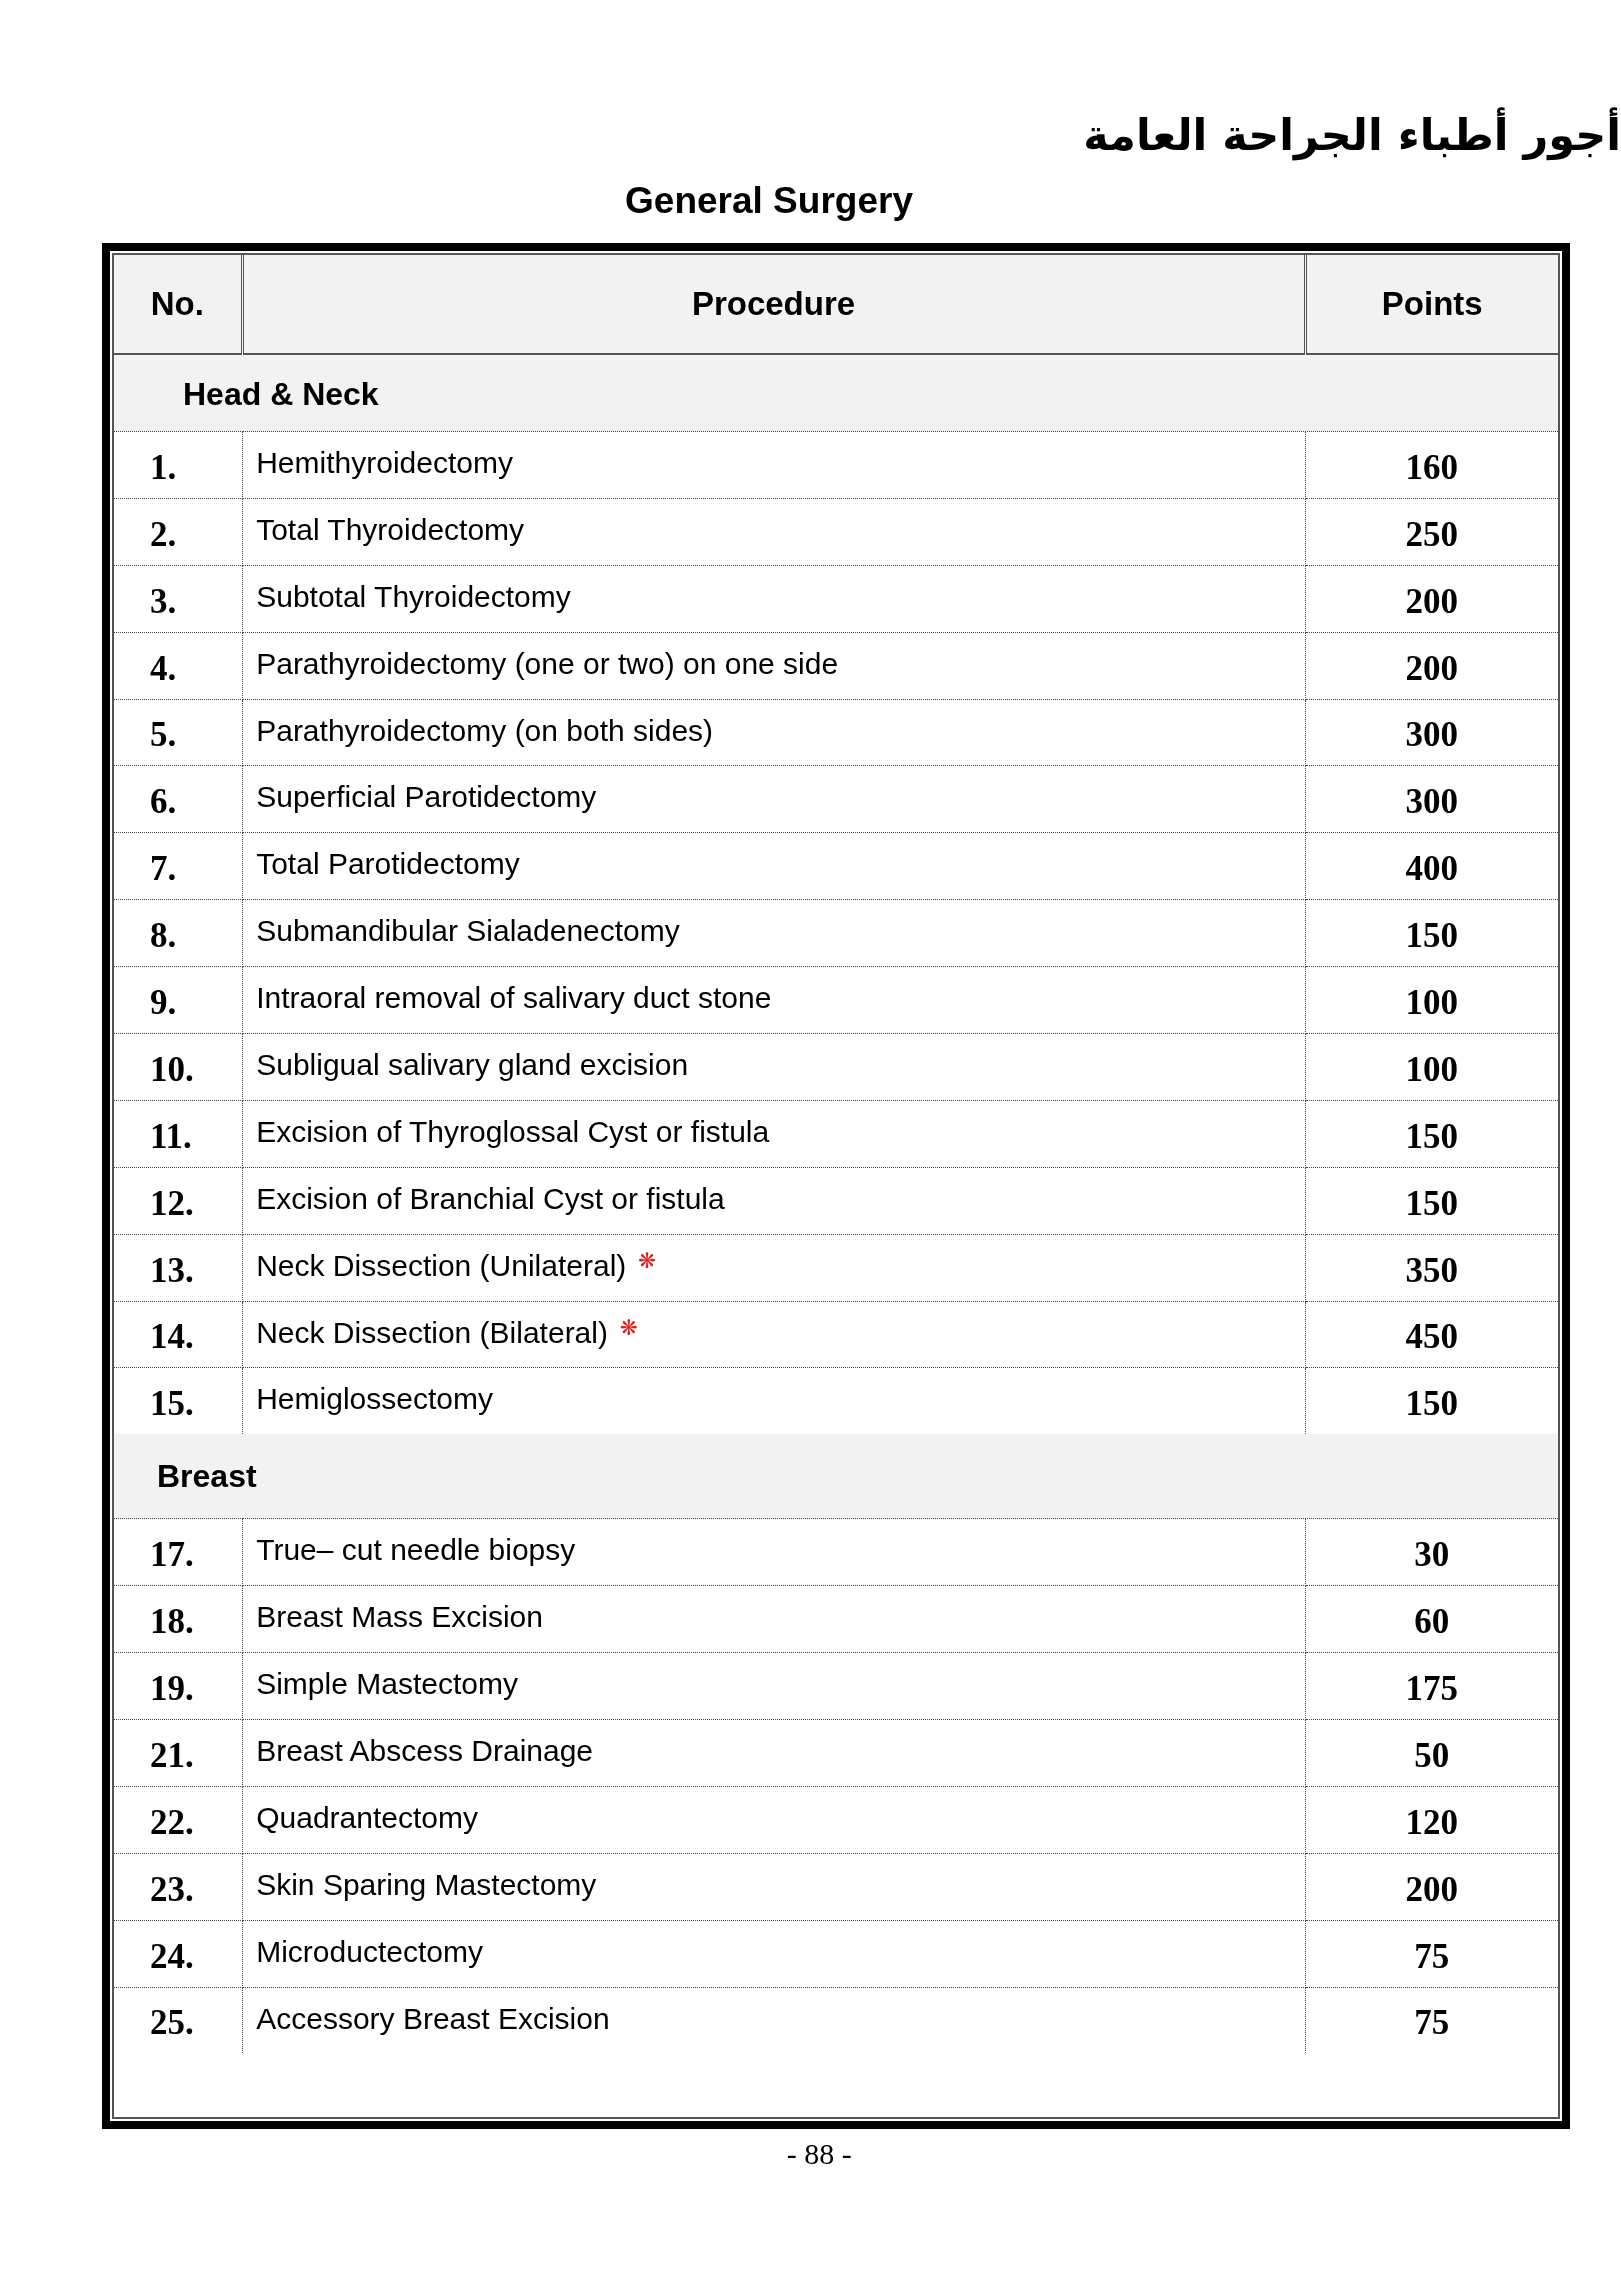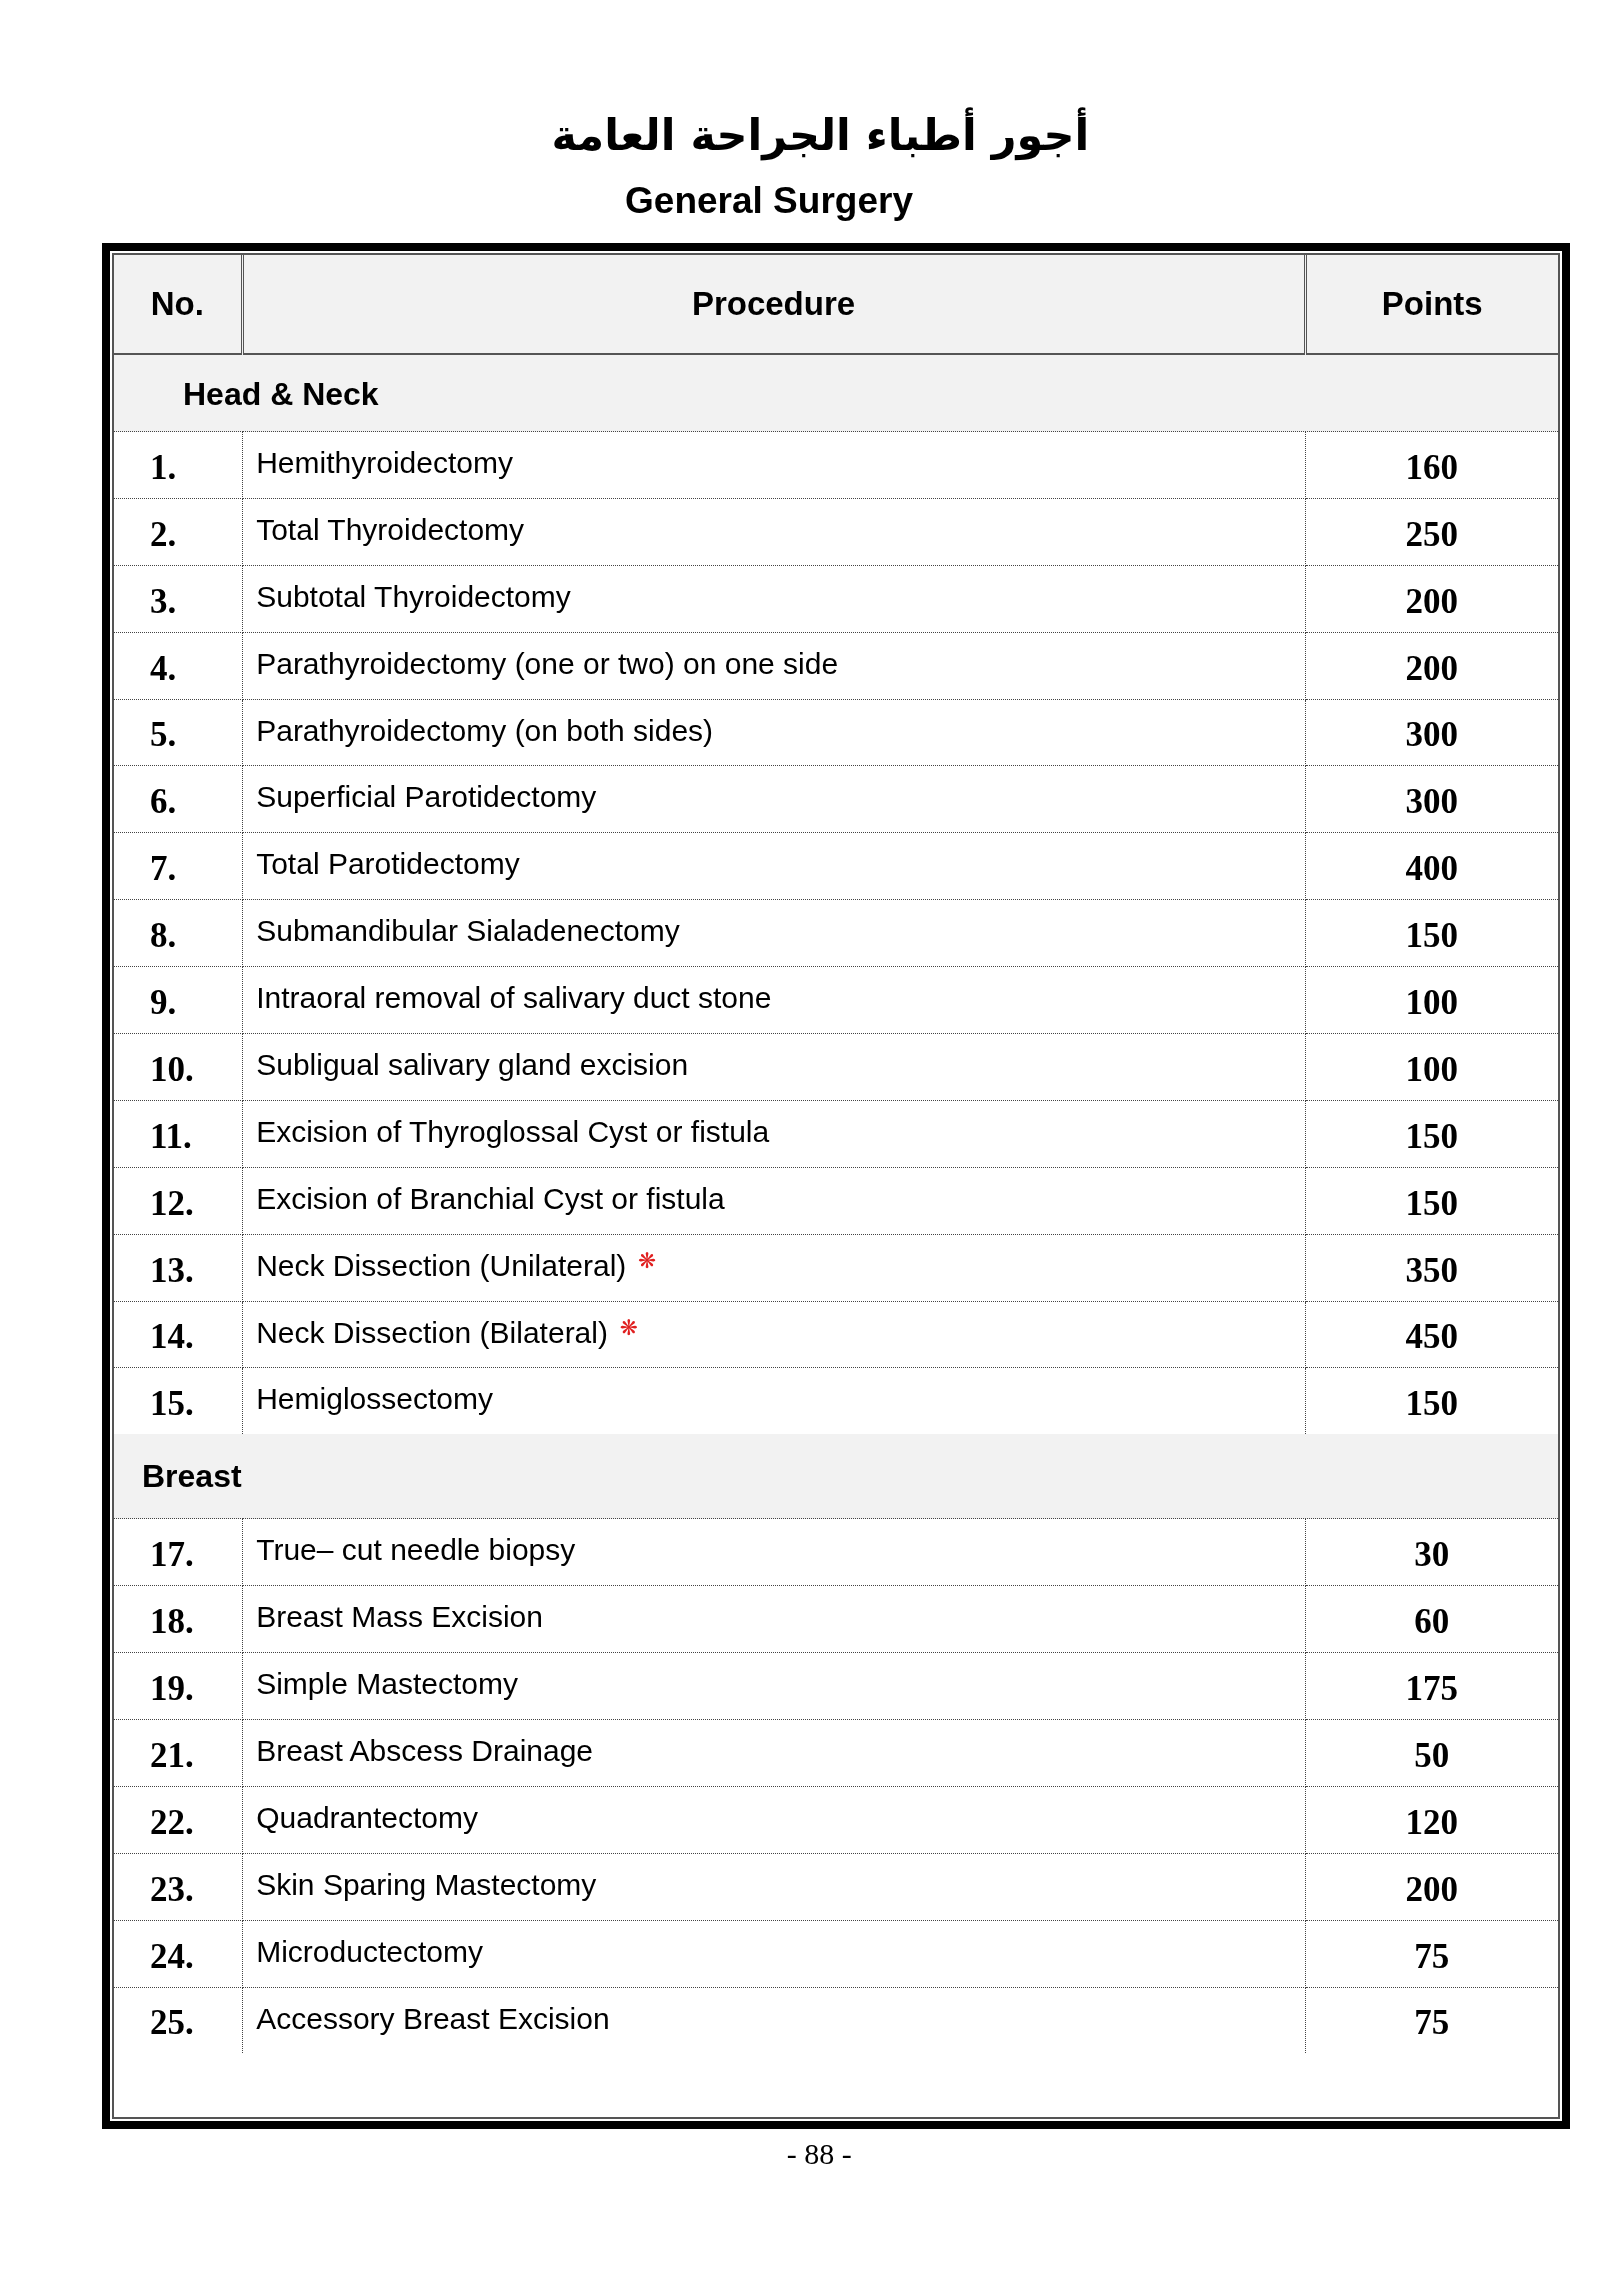--- a/index.html
+++ b/index.html
@@ -12,21 +12,20 @@
       height: 2293px;
       position: relative;
       font-family: "Liberation Sans", sans-serif;
       color: #000000;
     }
     .title-ar {
       position: absolute;
       top: 108px;
       left: 0;
       width: 1621px;
-      text-align: center;
       direction: rtl;
       font-family: "DejaVu Sans", sans-serif;
       font-weight: bold;
       font-size: 43px;
       line-height: 55px;
       padding-left: 19.6px;
       box-sizing: border-box;
     }
     .title-en {
       position: absolute;
@@ -88,21 +87,21 @@
     .section td {
       background: #f2f2f2;
       font-family: "Liberation Sans", sans-serif;
       font-weight: bold;
       font-size: 32px;
       vertical-align: middle;
       border-bottom: 1px dotted #444444;
       padding: 0;
     }
     .section.s-head td { height: 74px; padding-left: 69px; padding-top: 2px; margin-top: 9px; }
-    .section.s-breast td { height: 84px; padding-left: 28px; margin-left: 20px; }
+    .section.s-breast td { height: 84px; padding-left: 43px; margin-left: 20px; }
 
     .row td {
       height: 60px;
       border-bottom: 1px dotted #444444;
       vertical-align: middle;
       padding: 0;
     }
     .row:last-child td { border-bottom: none; }
     .row td.cell-no {
       font-family: "Liberation Serif", serif;

